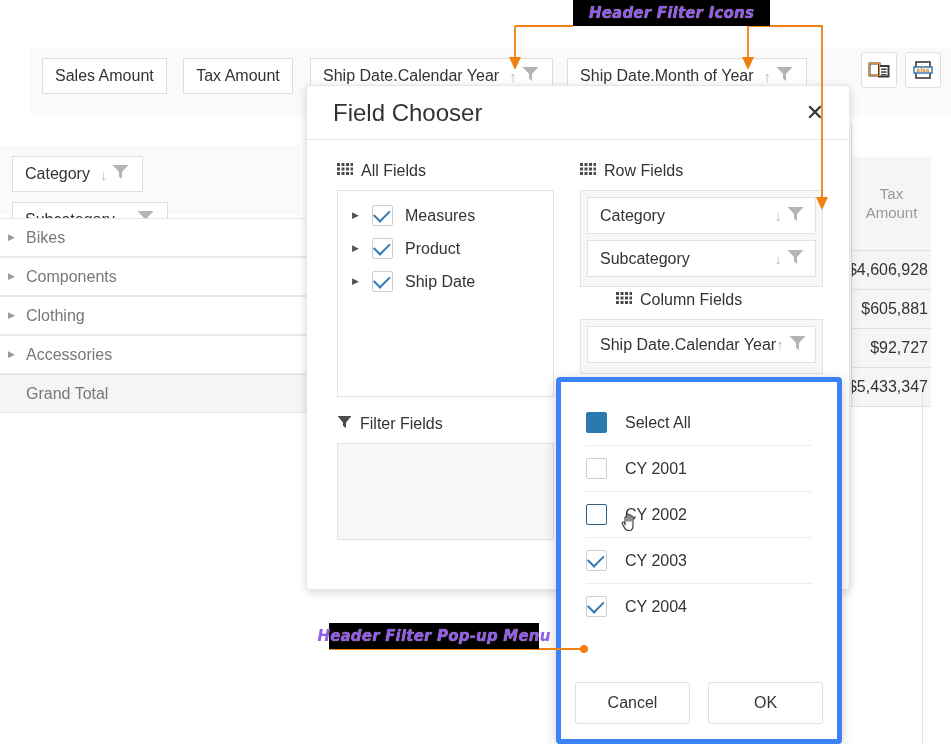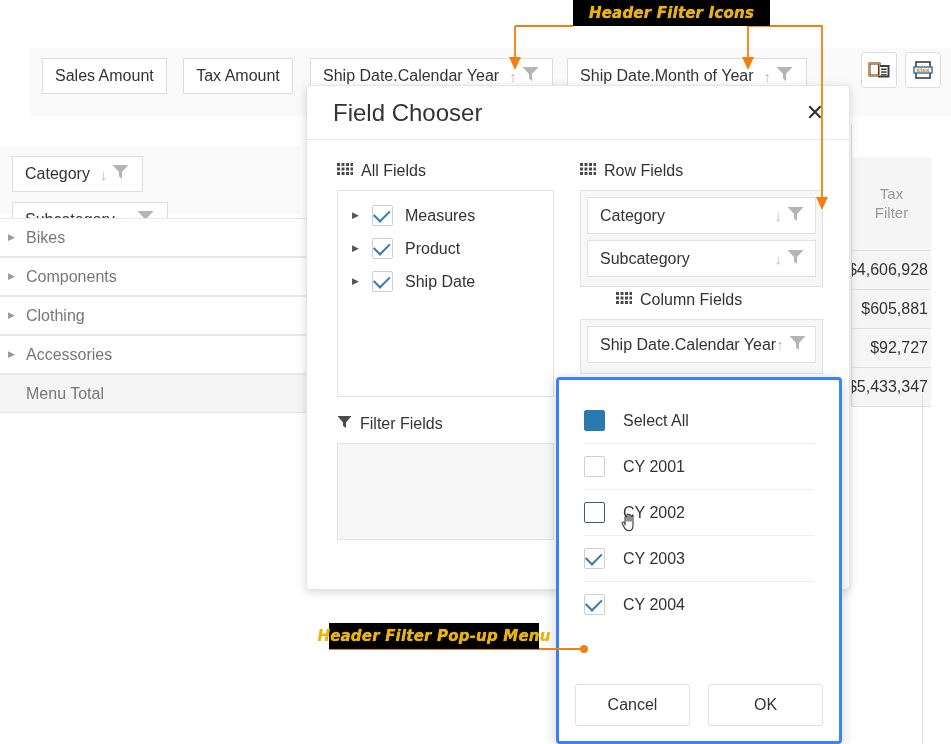--- a/index.html
+++ b/index.html
@@ -133,21 +133,21 @@
     background:#ffffff;border:1px solid #e2e2e2;height:37px;
     display:flex;align-items:center;padding:0 10px 0 12px;
     font-size:16px;color:#333;box-sizing:border-box;margin-bottom:6px;white-space:nowrap;
   }
   .drop-chip .spacer{flex:1;}
   .drop-chip .chip-sort{margin-left:0;}
 
   
   #filter-popup{
     position:absolute;left:556px;top:377px;width:286px;height:367px;
-    background:#ffffff;border:3px solid #3b82f6;border-radius:4px;
+    background:#ffffff;border:5px solid #3b82f6;border-radius:4px;
     box-shadow:0 3px 14px rgba(0,0,0,.18);
     box-sizing:border-box;overflow:hidden;
   }
   #filter-list{padding:18px 25px 0 25px;}
   .filter-item{
     display:flex;align-items:center;height:45px;border-bottom:1px solid #ededed;
     font-size:16px;color:#333;cursor:pointer;
   }
   .filter-item:last-child{border-bottom:none;}
   .filter-item .cbx{margin:0 18px 0 0;}
@@ -160,21 +160,21 @@
     font-size:16px;color:#333;display:flex;align-items:center;justify-content:center;cursor:pointer;
     font-family:"Liberation Sans","DejaVu Sans",sans-serif;
   }
 
   
   #mouse-cursor{position:absolute;left:620px;top:508px;width:22px;height:26px;pointer-events:none;}
 
   
   .callout{
     position:absolute;background:#000000;
-    color:#eab308;font-style:italic;font-weight:bold;
+    color:#8b5cf6;font-style:italic;font-weight:bold;
     font-family:"DejaVu Sans","Liberation Sans",sans-serif;
     font-size:15px;letter-spacing:.2px;white-space:nowrap;
     display:flex;align-items:center;justify-content:center;
     text-shadow:0 0 1px #ffcc66;
   }
   #callout-icons{left:573px;top:0px;width:197px;height:26px;}
   #callout-popup{left:329px;top:623px;width:210px;height:26px;}
   #annot-svg{position:absolute;left:0;top:0;width:951px;height:744px;pointer-events:none;}
 </style>
 </head>
@@ -265,30 +265,30 @@
     <div class="grid-row">
       <span class="expand-arrow">▶</span>
       <span>Clothing</span>
     </div>
     <div class="grid-row">
       <span class="expand-arrow">▶</span>
       <span>Accessories</span>
     </div>
     <div class="grid-row total">
       <span class="expand-arrow"></span>
-      <span>Menu Total</span>
+      <span>Grand Total</span>
     </div>
   </div>
 
   <div id="value-col">
     <div id="vheader-spacer"></div>
     <div class="vhead">
       <div>
         <div>Tax</div>
-        <div>Filter</div>
+        <div>Amount</div>
       </div>
     </div>
     <div class="vcell">
         <span>$4,606,928</span>
       </div>
     <div class="vcell">
         <span>$605,881</span>
       </div>
     <div class="vcell">
         <span>$92,727</span>

